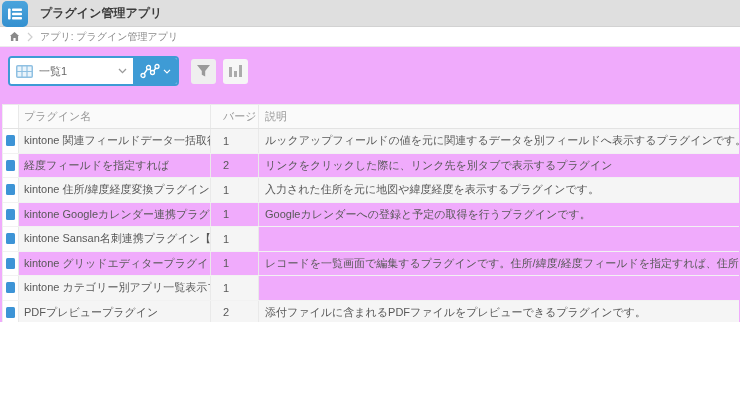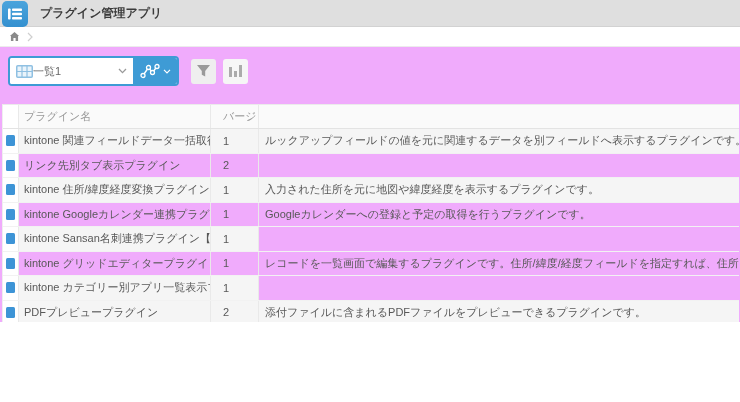--- a/index.html
+++ b/index.html
@@ -30,21 +30,21 @@
   
   .toolbar { display:flex; align-items:center; margin:9px 0 0 8px; height:30px; }
   .view-group {
     display:flex; align-items:stretch; border:2px solid #3e9bd5; border-radius:4px;
     overflow:hidden; height:30px; background:#fff;
   }
   .view-selector {
     display:flex; align-items:center; width:123px; padding:0 6px 0 6px;
     background:#fff; cursor:pointer;
   }
-  .view-selector .vs-label { font-size:11px; color:#666; flex:1; }
+  .view-selector .vs-label { font-size:11px; color:#666; margin-left:6px; flex:1; }
   .graph-btn {
     width:44px; background:#3e9bd5; border:none; display:flex; align-items:center;
     justify-content:center; gap:3px; cursor:pointer;
   }
   .tool-btn {
     width:25px; height:25px; border:none; border-radius:3px; display:flex;
     align-items:center; justify-content:center; cursor:pointer;
   }
   .filter-btn { background:#efefef; margin-left:12px; }
   .chart-btn  { background:#f6f6f6; margin-left:7px; }
@@ -88,20 +88,21 @@
     <span class="crumb-home">
       <svg width="11" height="11" viewBox="0 0 12 12">
         <path d="M6 1 L11 5.4 L9.9 5.4 L9.9 11 L7.2 11 L7.2 7.5 L4.8 7.5 L4.8 11 L2.1 11 L2.1 5.4 L1 5.4 Z" fill="#8a8a8a"></path>
       </svg>
     </span>
     <span class="crumb-sep chev">
       <svg width="6" height="10" viewBox="0 0 6 10">
           <path d="M1 1 L5 5 L1 9" fill="none" stroke="#cfcfcf" stroke-width="1.2"></path>
         </svg>
     </span>
+    <a class="crumb-link">アプリ: プラグイン管理アプリ</a>
   </nav>
 
   <div class="toolbar">
     <div class="view-group">
       <div class="view-selector">
         <svg width="17" height="13" viewBox="0 0 17 13">
           <rect x="0.75" y="0.75" width="15.5" height="11.5" rx="1" fill="#eaf4fb" stroke="#8fc0e2" stroke-width="1.5"></rect>
           <line x1="6" y1="1" x2="6" y2="12" stroke="#8fc0e2" stroke-width="1.2"></line>
           <line x1="11" y1="1" x2="11" y2="12" stroke="#8fc0e2" stroke-width="1.2"></line>
           <line x1="1" y1="6.5" x2="16" y2="6.5" stroke="#8fc0e2" stroke-width="1.2"></line>
@@ -140,20 +141,21 @@
         <rect x="11" y="1" width="3" height="12" fill="#ababab"></rect>
       </svg>
     </button>
   </div>
 
   <div class="table">
     <div class="tr thead">
       <div class="td td-icon"></div>
       <div class="td td-name">プラグイン名</div>
       <div class="td td-ver">バージョン</div>
+      <div class="td td-desc">説明</div>
     </div>
     <div id="tbody">
   <div class="tr row odd">
     <div class="td td-icon">
       <span class="doc-icon"></span>
     </div>
     <div class="td td-name">
             <span>kintone 関連フィールドデータ一括取得プラグイン</span>
           </div>
     <div class="td td-ver">
@@ -162,24 +164,27 @@
     <div class="td td-desc">
             <span>ルックアップフィールドの値を元に関連するデータを別フィールドへ表示するプラグインです。</span>
           </div>
   </div>
 
   <div class="tr row">
     <div class="td td-icon">
       <span class="doc-icon"></span>
     </div>
     <div class="td td-name">
-            <span>リンク先別タブ表示プラグイン</span>
+            <span>経度フィールドを指定すれば</span>
           </div>
     <div class="td td-ver">
             <span>2</span>
+          </div>
+    <div class="td td-desc">
+            <span>リンクをクリックした際に、リンク先を別タブで表示するプラグイン</span>
           </div>
   </div>
 
   <div class="tr row odd">
     <div class="td td-icon">
       <span class="doc-icon"></span>
     </div>
     <div class="td td-name">
             <span>kintone 住所/緯度経度変換プラグイン</span>
           </div>

